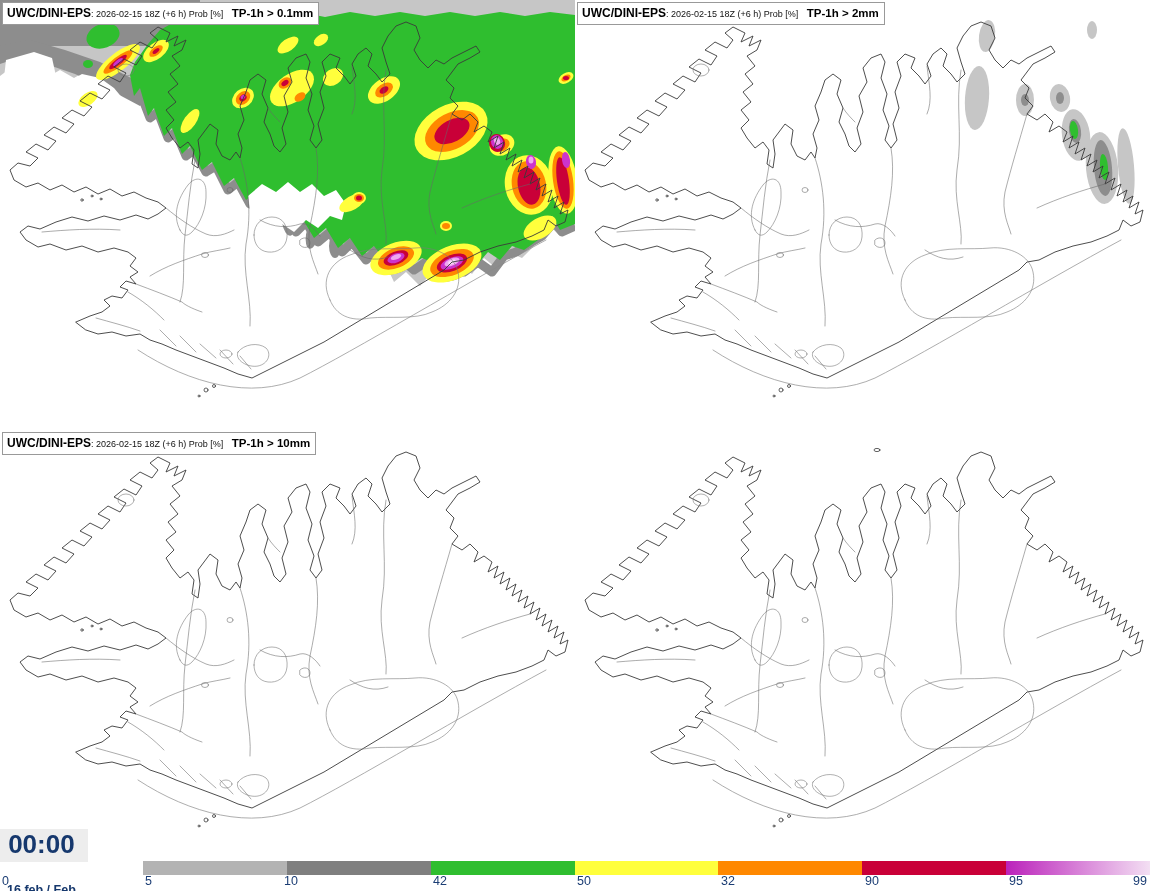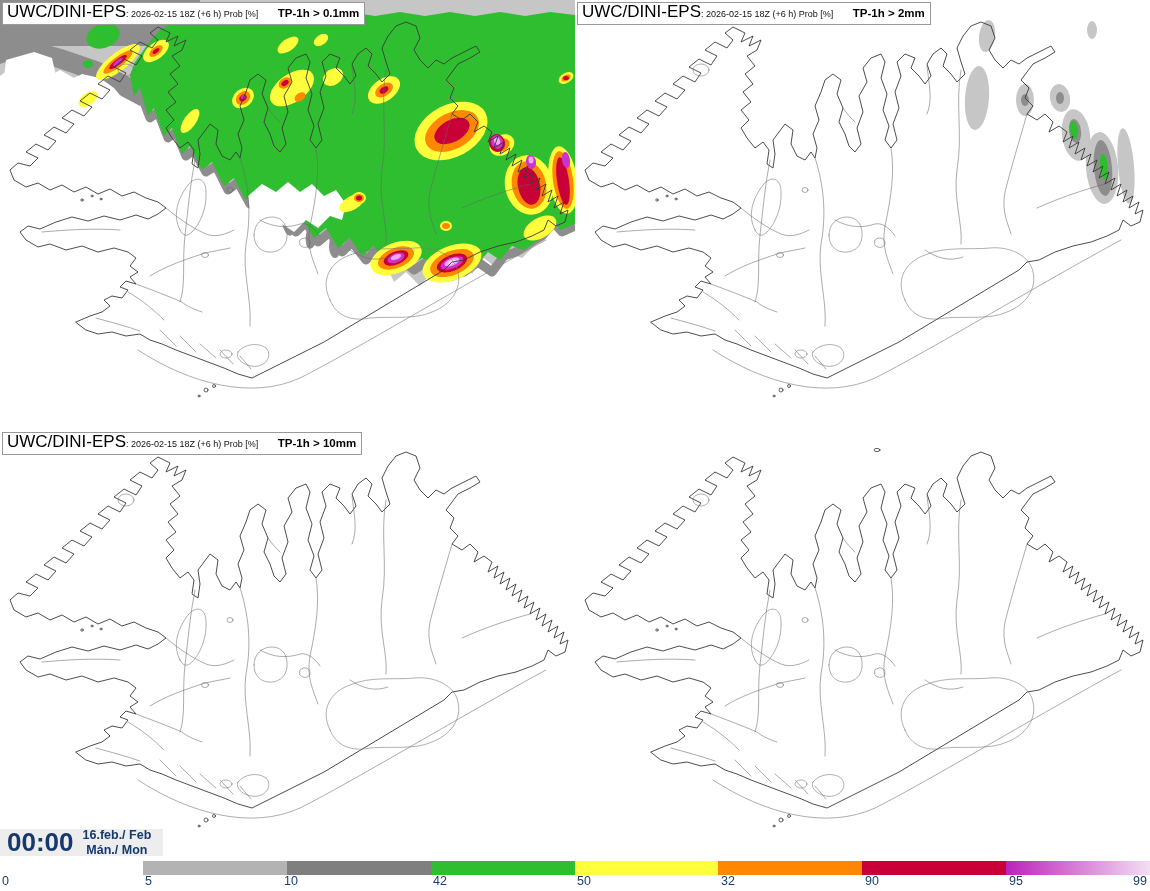--- a/index.html
+++ b/index.html
@@ -3,25 +3,25 @@
 <meta charset="utf-8">
 <style>
   html,body{margin:0;padding:0;background:#fff;}
   body{width:1150px;height:891px;position:relative;overflow:hidden;
        font-family:"Liberation Sans",sans-serif;}
   .panel{position:absolute;width:575px;height:430px;background:#fff;}
   #p1{left:0;top:0}#p2{left:575px;top:0}#p3{left:0;top:430px}#p4{left:575px;top:430px}
   .panel svg.map{position:absolute;left:0;top:0;display:block}
   .panel-title{position:absolute;top:2px;left:2px;background:#fff;border:1px solid #999;
        padding:1px 5px 2px 4px;white-space:nowrap;z-index:5;line-height:15px;}
-  .t-model{font-weight:normal;font-size:17px;color:#000;}
+  .t-model{font-weight:bold;font-size:12px;color:#000;}
   .t-run{font-size:9px;color:#111;}
-  .t-thr{font-weight:bold;font-size:11.5px;color:#000;margin-left:17px;}
-  .timebox{position:absolute;left:0;top:829px;height:27px;background:#ededed;z-index:9;
-       display:flex;align-items:center;gap:9px;padding:0 12px 0 7px;}
+  .t-thr{font-weight:bold;font-size:11.5px;color:#000;margin-left:6px;}
+  .timebox{position:absolute;left:0;top:829px;height:33px;background:#ededed;z-index:9;
+       display:flex;align-items:center;gap:23px;padding:0 12px 0 7px;flex-direction:column;}
   .clock{font-size:26px;font-weight:bold;color:#16386d;}
   .dates{font-size:12.5px;font-weight:bold;color:#16386d;line-height:1.2;white-space:nowrap;text-align:center;}
   .colorbar{position:absolute;left:143px;top:861px;width:1007px;height:14px;display:flex;z-index:9;}
   .seg{flex:1;height:100%;}
   .seg1{background:#b3b3b3}.seg2{background:#7f7f7f}.seg3{background:#2fbe2f}
   .seg4{background:#ffff3c}.seg5{background:#ff8800}.seg6{background:#c90038}
   .seg7{background:linear-gradient(90deg,#bb22bb,#f3dff3)}
   .tick{position:absolute;top:874px;font-size:12.5px;color:#1b3d74;z-index:9;}
 </style>
 </head>

